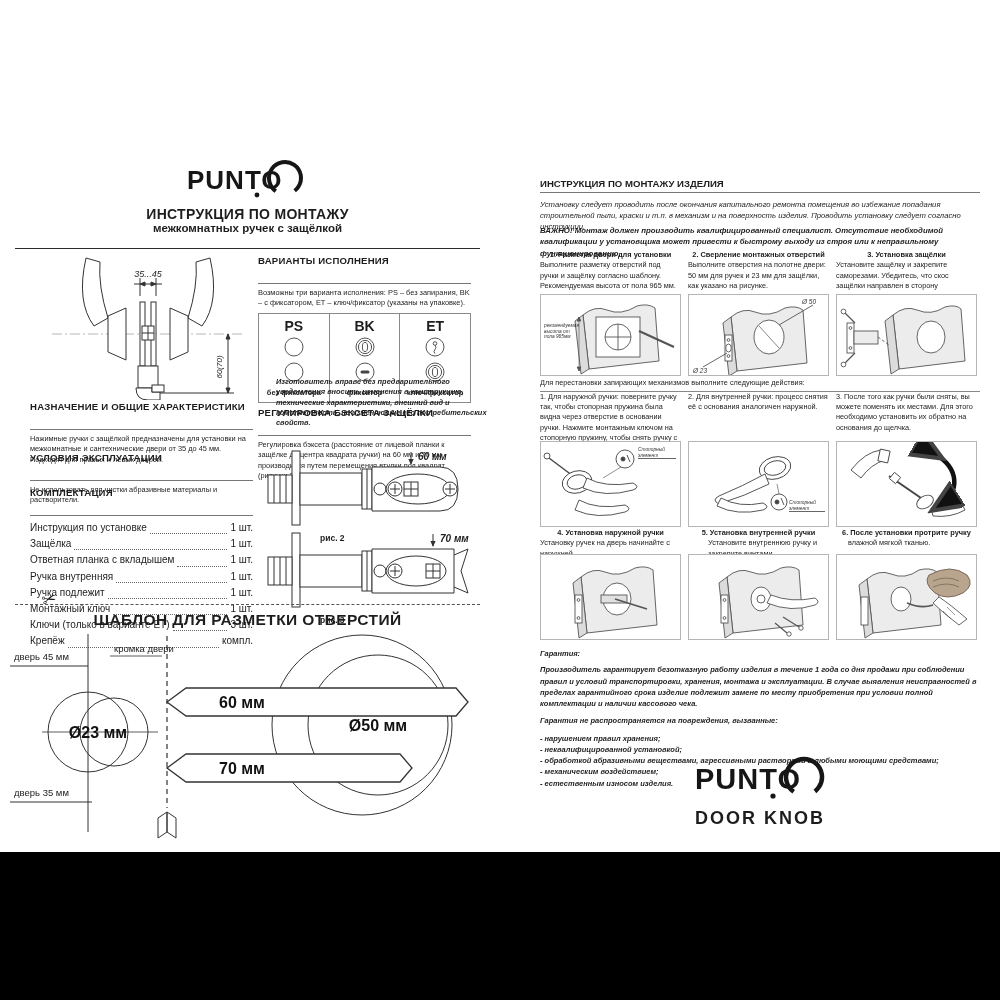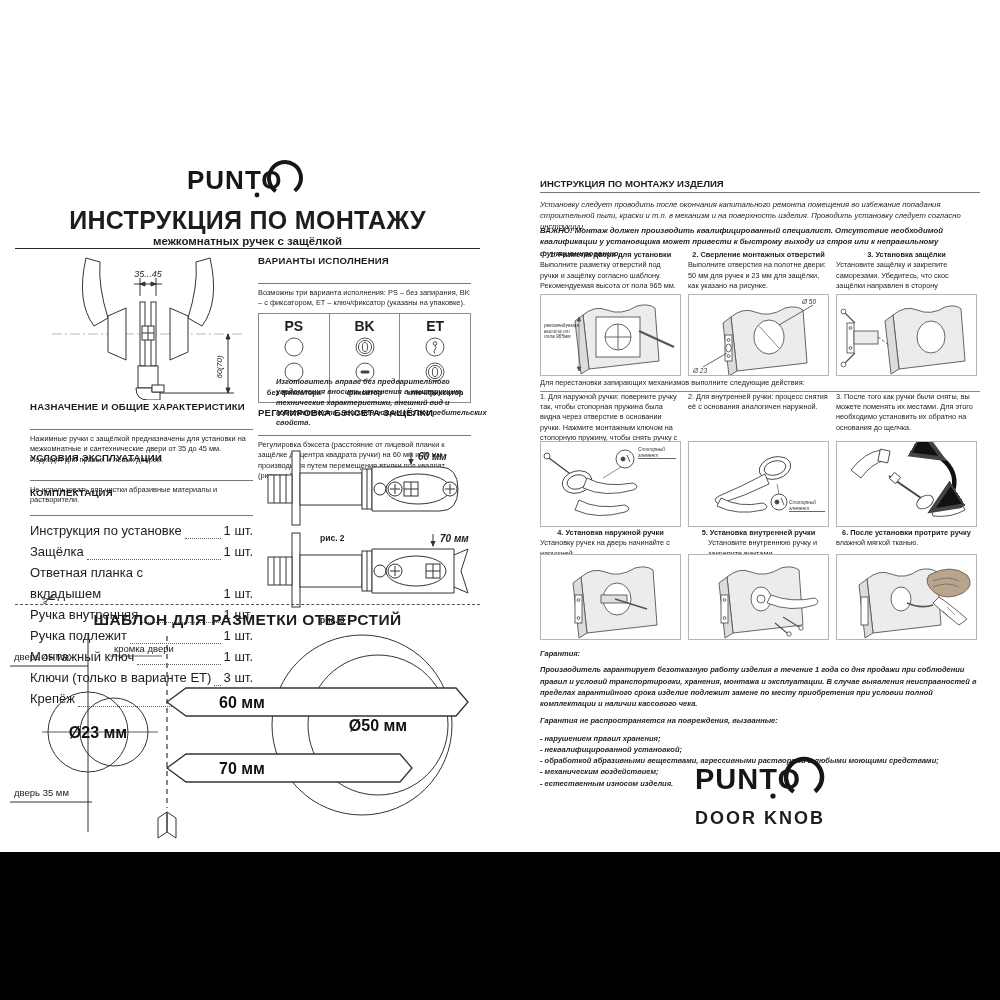--- a/index.html
+++ b/index.html
@@ -5,24 +5,24 @@
   html,body{margin:0;padding:0;background:#fff;}
   #canvas{position:relative;width:1000px;height:1000px;background:#fff;overflow:hidden;
           font-family:"Liberation Sans",sans-serif;color:#1d1d1d;}
   .abs{position:absolute;}
   .center{text-align:center;}
   .h-sec{font-size:9.6px;font-weight:800;letter-spacing:.2px;padding-bottom:17px;
          border-bottom:1.3px solid #777;margin:0 0 4px 0;}
   .t-body{font-size:7.4px;line-height:1.4;}
   .t-it{font-style:italic;}
   .t-bold{font-weight:700;margin-left:18px;}
-  .main-title{font-size:25px;font-weight:800;letter-spacing:.3px;}
+  .main-title{font-size:14px;font-weight:800;letter-spacing:.3px;}
   .main-sub{font-size:11.5px;font-weight:700;}
   .rule{border-top:1.4px solid #2a2a2a;}
-  .pack-row{display:flex;align-items:flex-end;font-size:13px;line-height:1.62;}
+  .pack-row{display:flex;align-items:flex-end;font-size:10px;line-height:1.62;}
   .pack-row .dots{flex:1;border-bottom:1px dotted #666;margin:0 3px 2px 3px;}
   .var-table{display:flex;border:1px solid #8a8a8a;height:88px;margin-top:4px;}
   .var-col{flex:1;display:flex;flex-direction:column;align-items:center;padding:4px 2px 5px 2px;}
   .var-col + .var-col{border-left:1px solid #8a8a8a;}
   .var-code{font-size:14px;font-weight:700;margin-bottom:2px;}
   .var-cap{font-size:7.4px;font-weight:700;margin-top:auto;}
   .figcap{font-size:8.5px;font-weight:700;}
   .cut{border-top:1.6px dashed #555;}
   .tmpl-title{font-size:15.5px;font-weight:800;letter-spacing:.4px;}
   .r-head{font-size:9.6px;font-weight:800;padding-bottom:3px;border-bottom:1.3px solid #777;}
@@ -419,21 +419,21 @@
         <path d="M78 48 Q102 58 126 50 Q132 47 126 43 Q102 48 82 40 Z" fill="#fff"></path>
         <line x1="94" y1="62" x2="110" y2="72" stroke-width="1.2"></line>
           <circle cx="112" cy="73" r="2.2" fill="#fff"></circle>
         <line x1="86" y1="68" x2="98" y2="78" stroke-width="1.2"></line>
           <circle cx="100" cy="79" r="2.2" fill="#fff"></circle>
       </svg>
     </div>
   </div>
   <div class="stepcol" style="left:836px;top:528px;">
     <div class="step-title">6. После установки протрите ручку</div>
-    <div class="step-text" style="height:13px;">влажной мягкой тканью.</div>
+    <div class="step-text" style="height:13px;margin-left:12px;">влажной мягкой тканью.</div>
     <div class="figbox" style="height:84px;">
       <svg width="139" height="84" viewBox="0 0 139 84" stroke="#555" stroke-width="0.9">
         <path d="M30 24 Q42 14 54 19 Q68 25 82 15 Q93 12 100 17 L104 70 L36 78 Z" fill="#ececec"></path>
         <path d="M22 30 L30 24 L36 78 L28 83 Z" fill="#dcdcdc"></path>
         <rect x="24" y="42" width="7" height="28" fill="#fff"></rect>
         <ellipse cx="64" cy="44" rx="10" ry="12" fill="#fff"></ellipse>
         <path d="M70 48 Q84 54 96 50" fill="none" stroke-width="1.6"></path>
         <path d="M92 20 Q114 8 130 20 Q138 30 126 38 Q110 46 98 38 Q86 28 92 20 Z" fill="#b9a48d" stroke="#6f6050"></path>
         <path d="M96 26 Q110 20 122 26 M96 32 Q110 26 122 32" fill="none" stroke="#6f6050" stroke-width="0.7"></path>
         <path d="M102 42 Q114 50 130 64 L122 70 Q106 58 96 48 Z" fill="#fff"></path>

